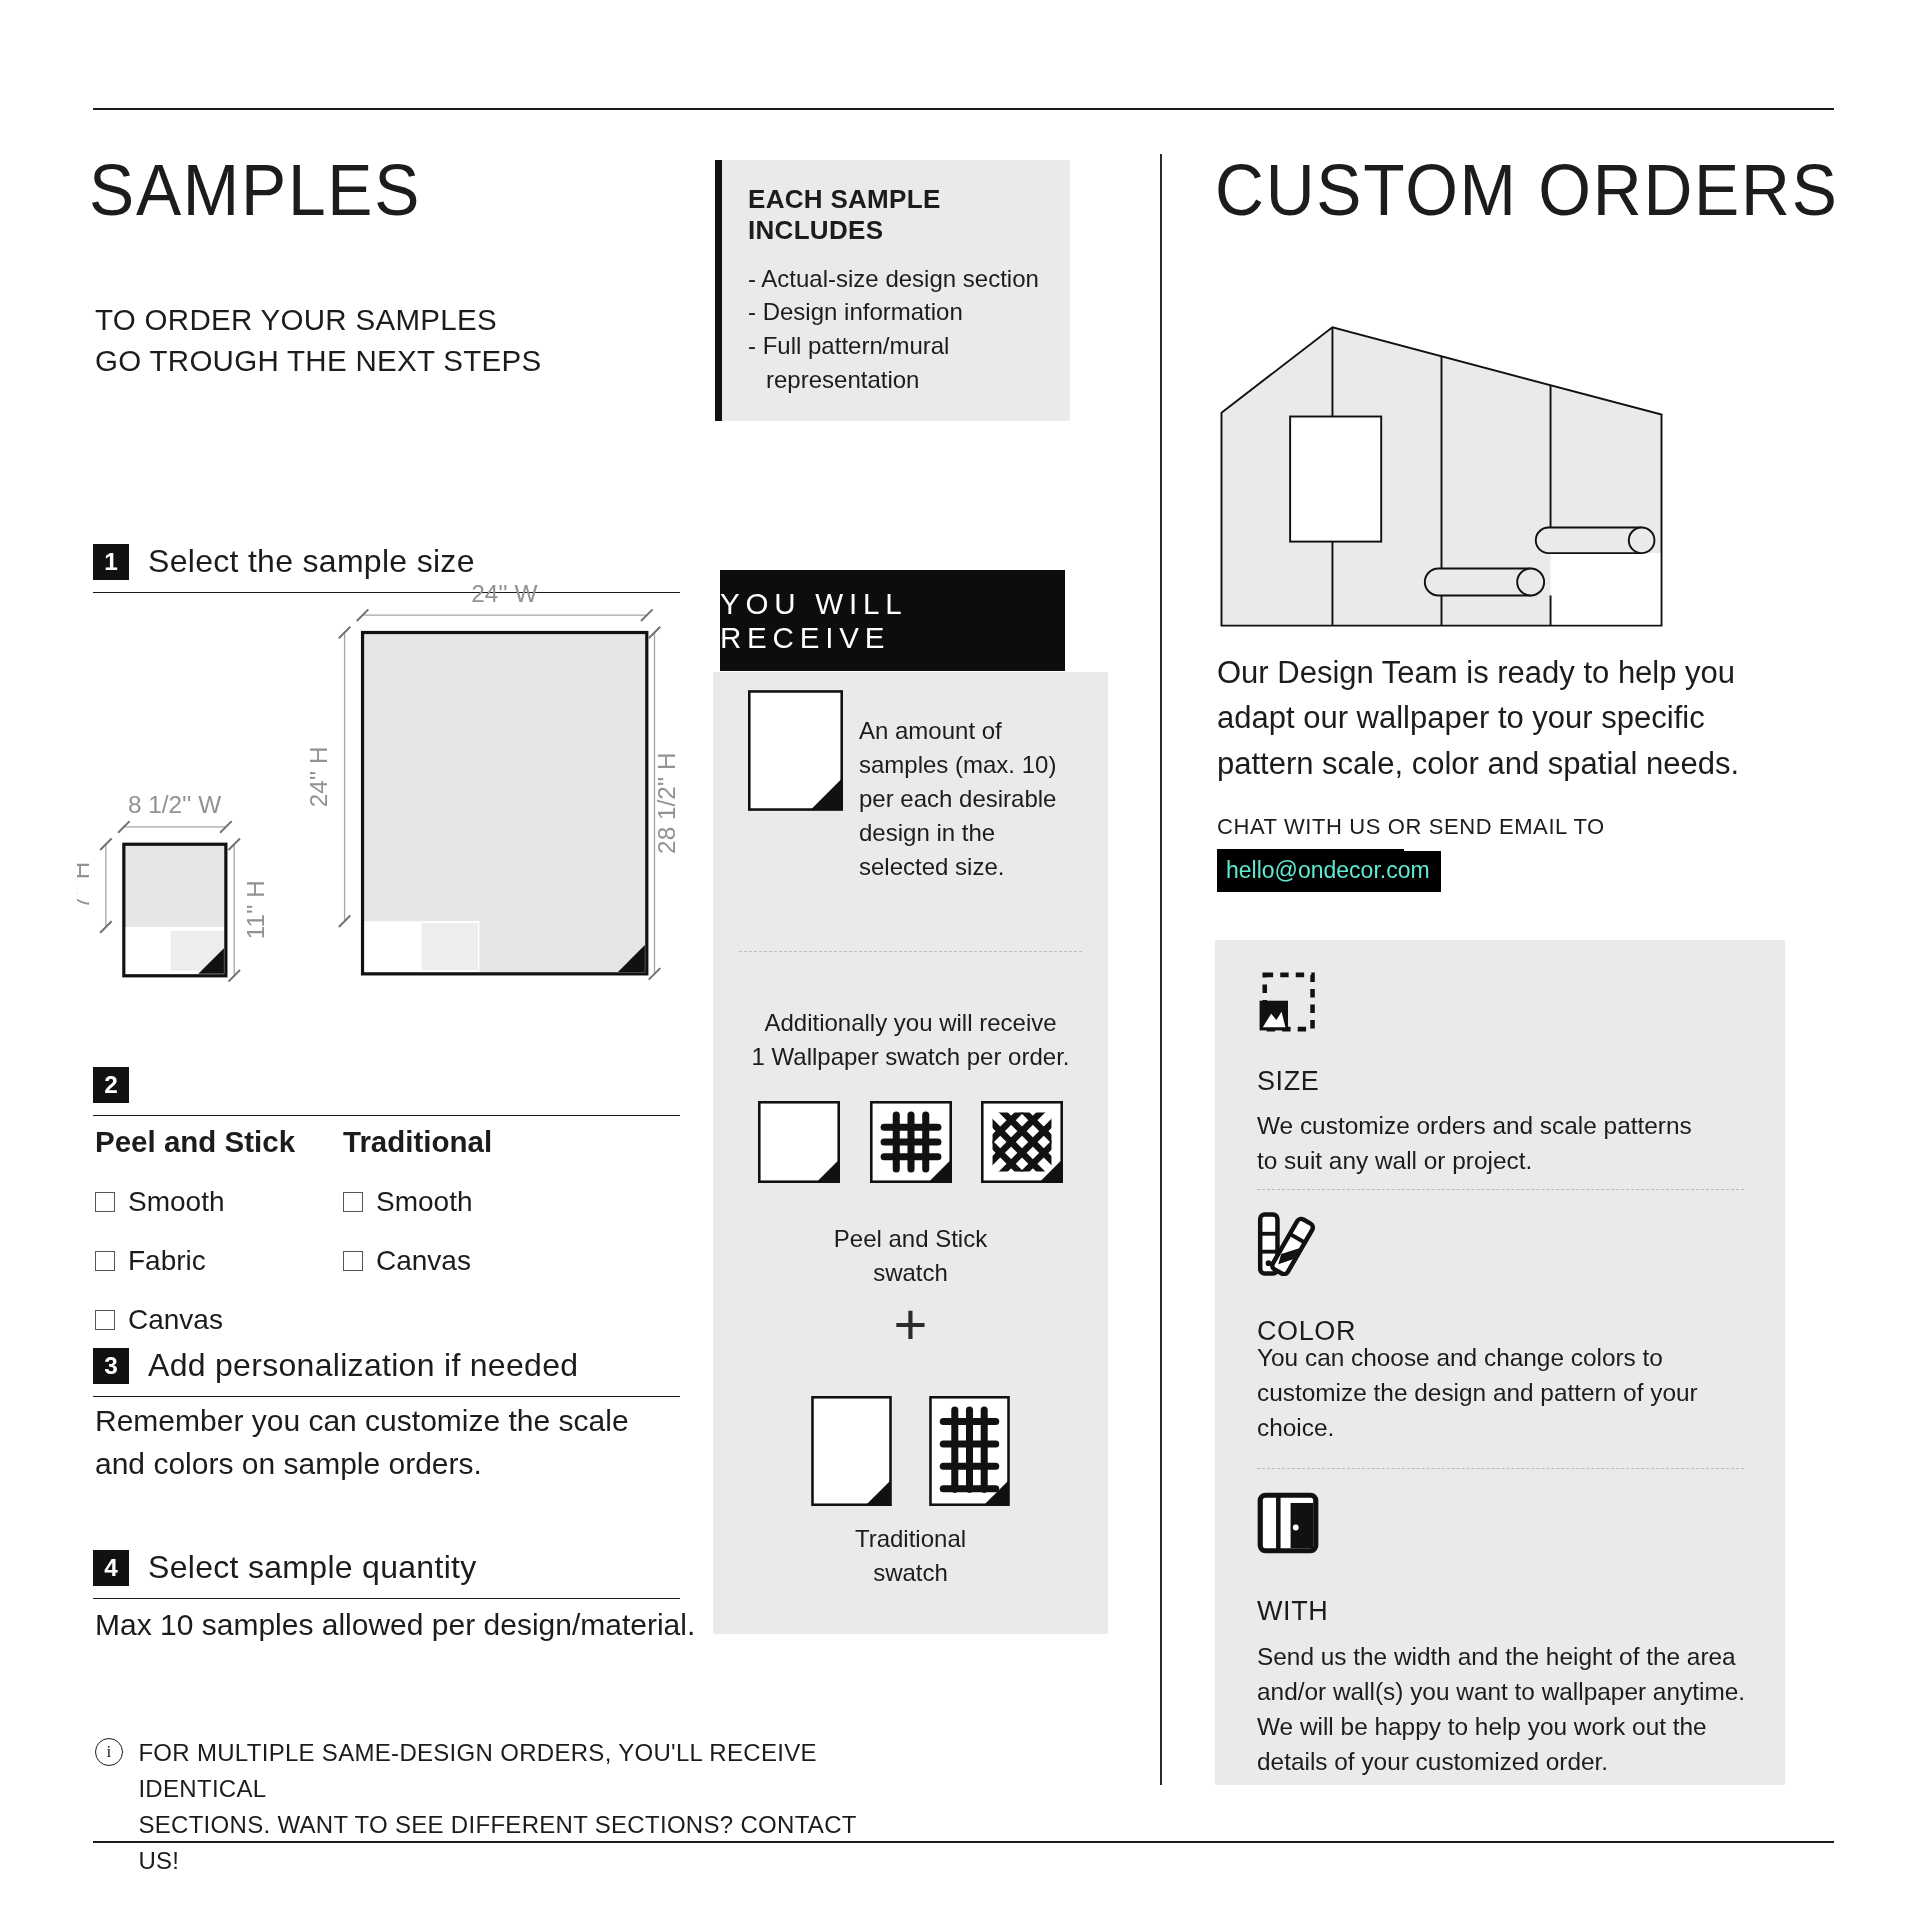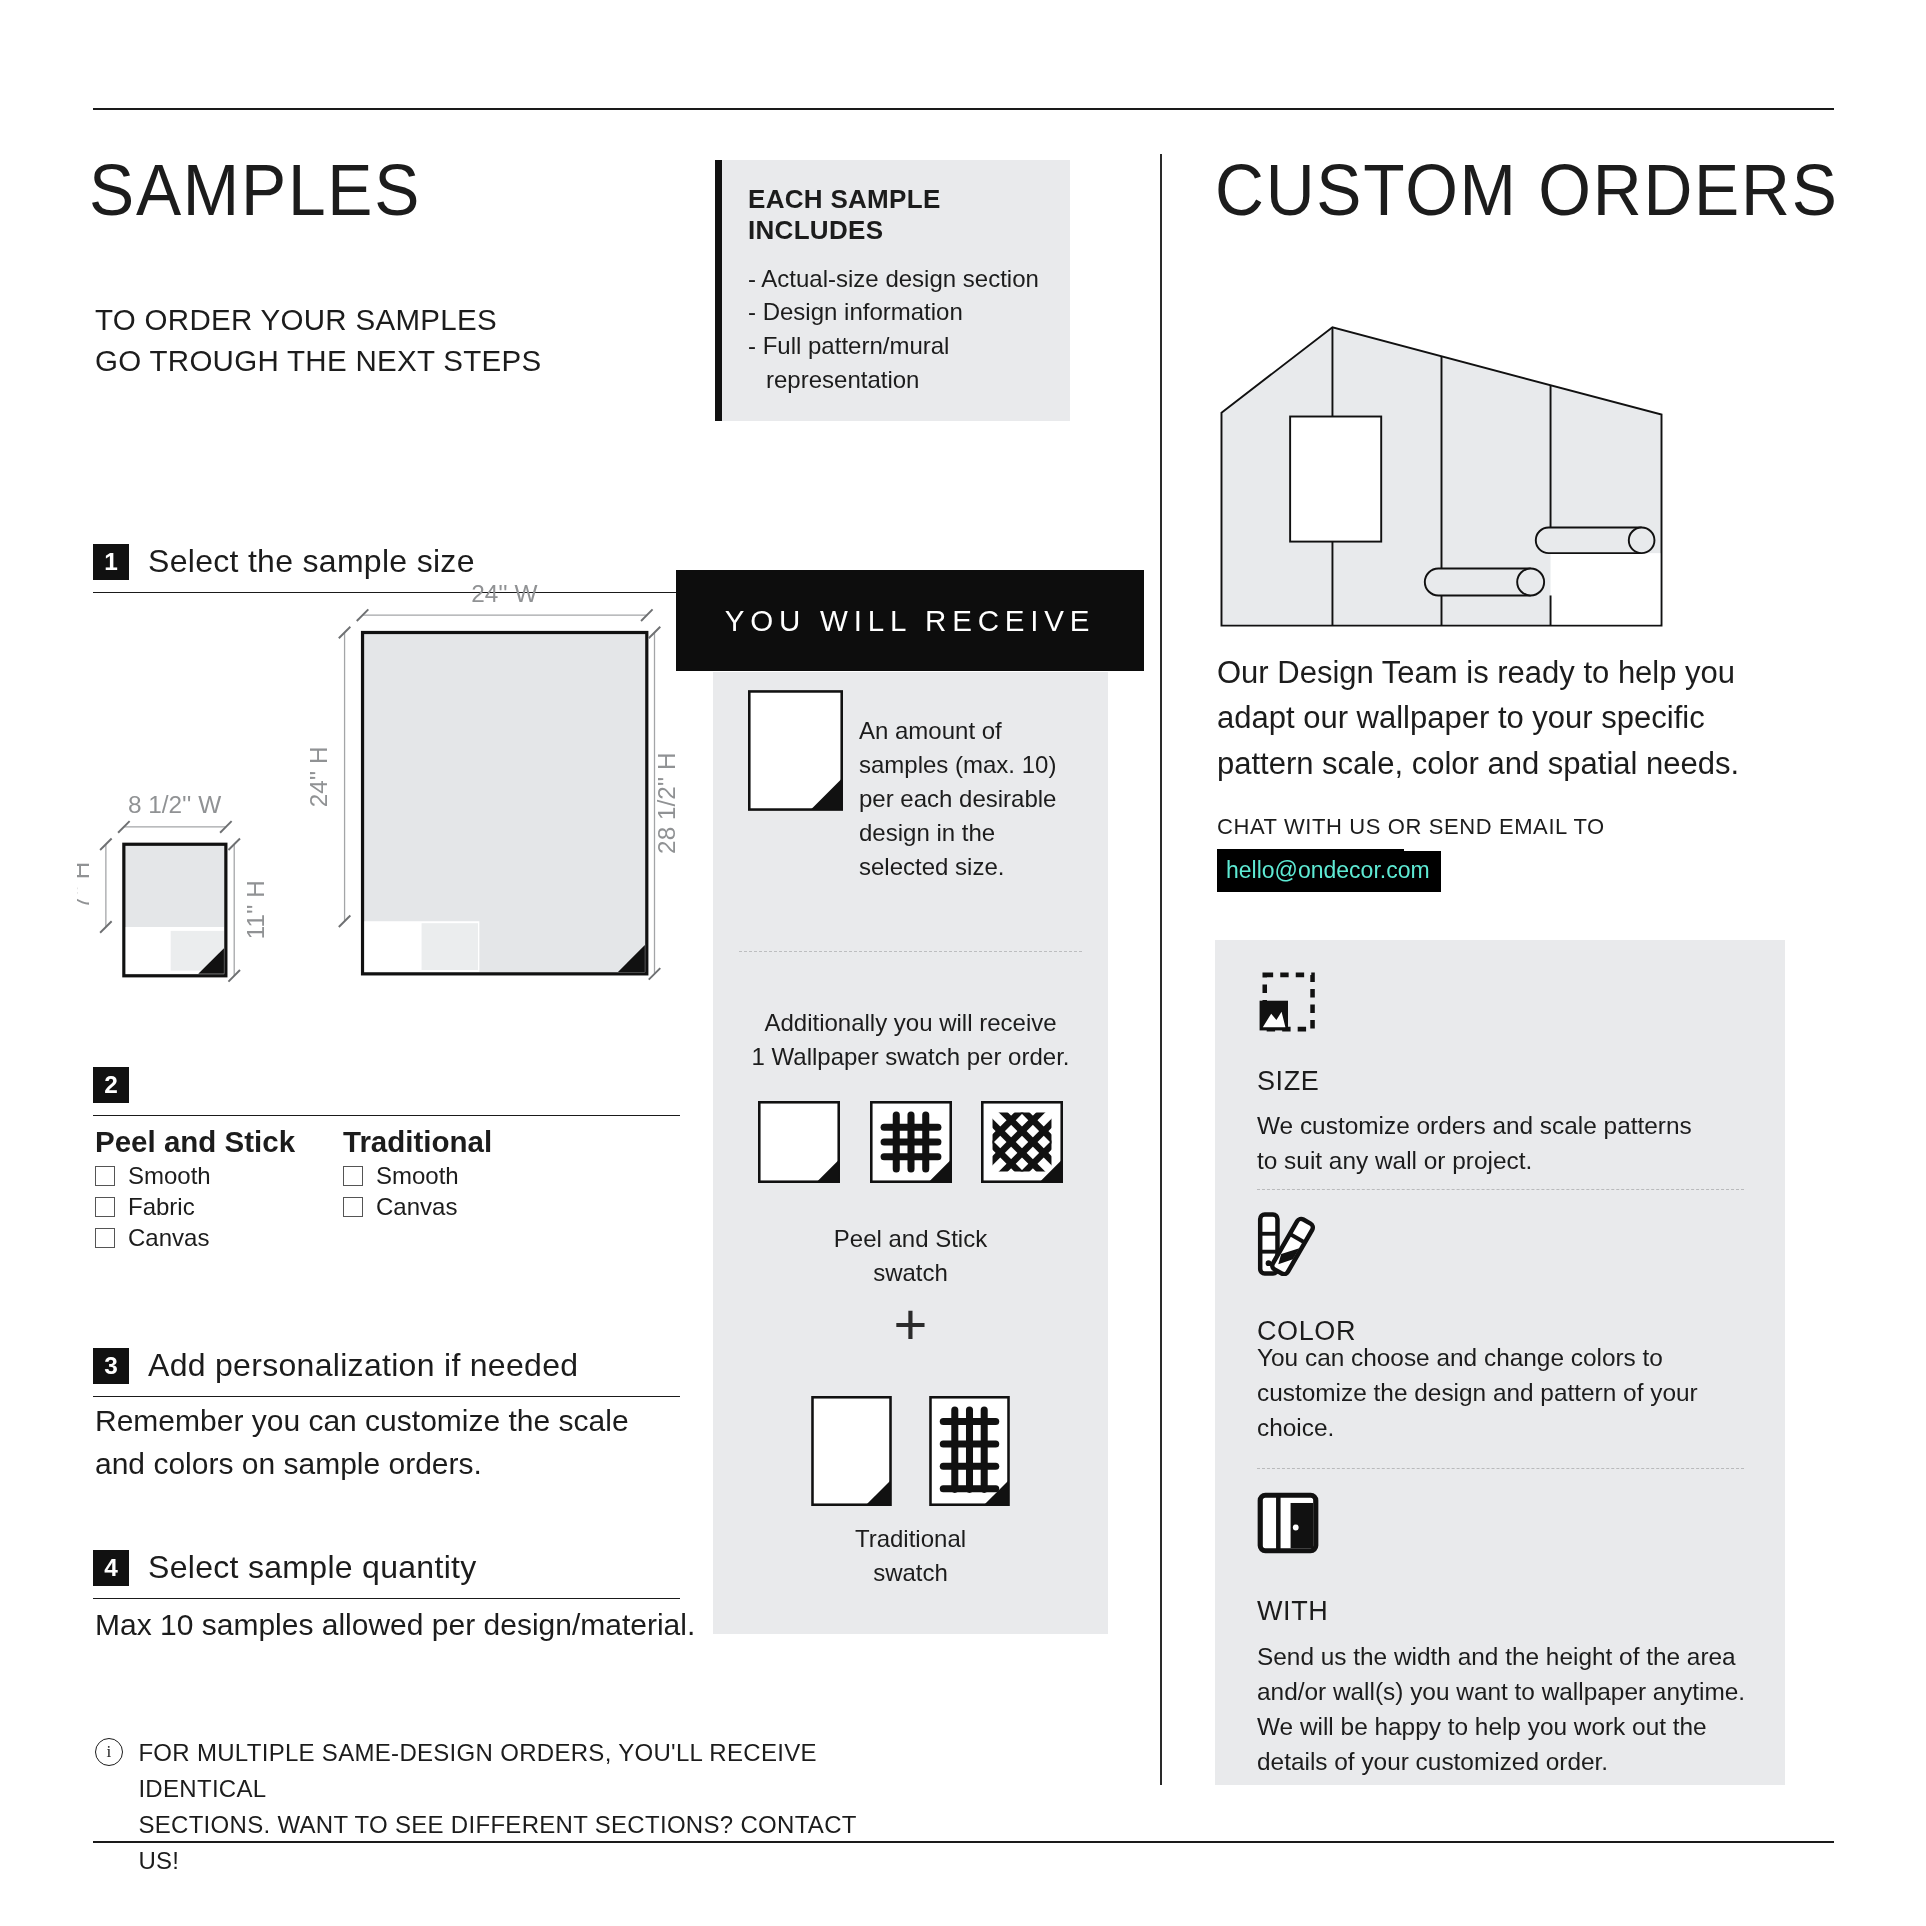--- a/index.html
+++ b/index.html
@@ -7,21 +7,21 @@
        font-family:"Liberation Sans",sans-serif;color:#1c1c1c;}
   .abs{position:absolute;}
   .rule{background:#1a1a1a;}
   .bigtitle{font-size:72px;font-weight:400;letter-spacing:1.9px;transform:scaleX(.94);transform-origin:left top;white-space:nowrap;}
   .intro{font-size:29.5px;line-height:1.38;letter-spacing:0.3px;}
   .step-head{display:flex;align-items:center;border-bottom:1.9px solid #1a1a1a;padding-bottom:11.6px;width:587px;}
   .badge{width:36px;height:36px;background:#111;color:#fff;font-size:24.4px;font-weight:700;
          display:flex;align-items:center;justify-content:center;flex:0 0 36px;}
   .step-title{font-size:32px;margin-left:19px;letter-spacing:0.3px;}
   .mat-title{font-size:29.5px;font-weight:700;}
-  .mat-item{font-size:24px;display:flex;align-items:center;margin-top:3px;}
+  .mat-item{font-size:28px;display:flex;align-items:center;margin-top:27px;}
   .cbox{width:18px;height:18px;border:1.9px solid #555;display:inline-block;margin-right:13px;flex:0 0 18px;}
   .body-text{font-size:30px;line-height:1.42;}
   .note{font-size:24px;line-height:1.5;letter-spacing:0.3px;display:flex;}
   .info-circle{width:26px;height:26px;border:1.9px solid #1c1c1c;border-radius:50%;flex:0 0 26px;
                display:flex;align-items:center;justify-content:center;font-size:17.3px;margin-top:2.6px;font-family:"Liberation Serif",serif;}
   .inc-box{background:#e9eaec;border-left:7.7px solid #111;padding:24.4px 26px;box-sizing:border-box;}
   .inc-title{font-size:26px;font-weight:700;margin-bottom:15.4px;letter-spacing:0.3px;}
   .inc-item{font-size:24px;line-height:1.4;padding-left:18px;text-indent:-18px;max-width:321px;}
   .recv-head{background:#0d0d0d;color:#fff;display:flex;align-items:center;justify-content:center;
              font-size:29.5px;letter-spacing:5.8px;}
@@ -156,21 +156,21 @@
   </div>
 </div>
 
 <div class="abs inc-box" style="left:715px;top:160px;width:355px;min-height:209px;">
   <div class="inc-title">EACH SAMPLE INCLUDES</div>
   <div class="inc-item"><span>-</span> <span>Actual-size design section</span></div>
   <div class="inc-item"><span>-</span> <span>Design information</span></div>
   <div class="inc-item"><span>-</span> <span>Full pattern/mural representation</span></div>
 </div>
 
-<div class="abs recv-head" style="left:676px;top:570px;width:468px;height:101px;">YOU WILL RECEIVE</div>
+<div class="abs recv-head" style="left:720px;top:570px;width:345px;height:101px;">YOU WILL RECEIVE</div>
 
 <div class="abs recv-panel" style="left:713px;top:672px;width:395px;height:962px;">
 
   <svg class="abs" style="left:35px;top:18px;" width="95" height="121" viewBox="0 0 148 188">
     <rect x="2" y="2" width="144" height="184" fill="#fff" stroke="#111" stroke-width="4"></rect>
     <path d="M146,186 L146,138 L98,186 Z" fill="#111"></path>
   </svg>
   <div class="abs recv-text" style="left:146px;top:42px;width:226px;">An amount of samples (max. 10) per each desirable design in the selected size.</div>
 
   <div class="abs dashed" style="left:26px;top:279px;width:343px;"></div>

